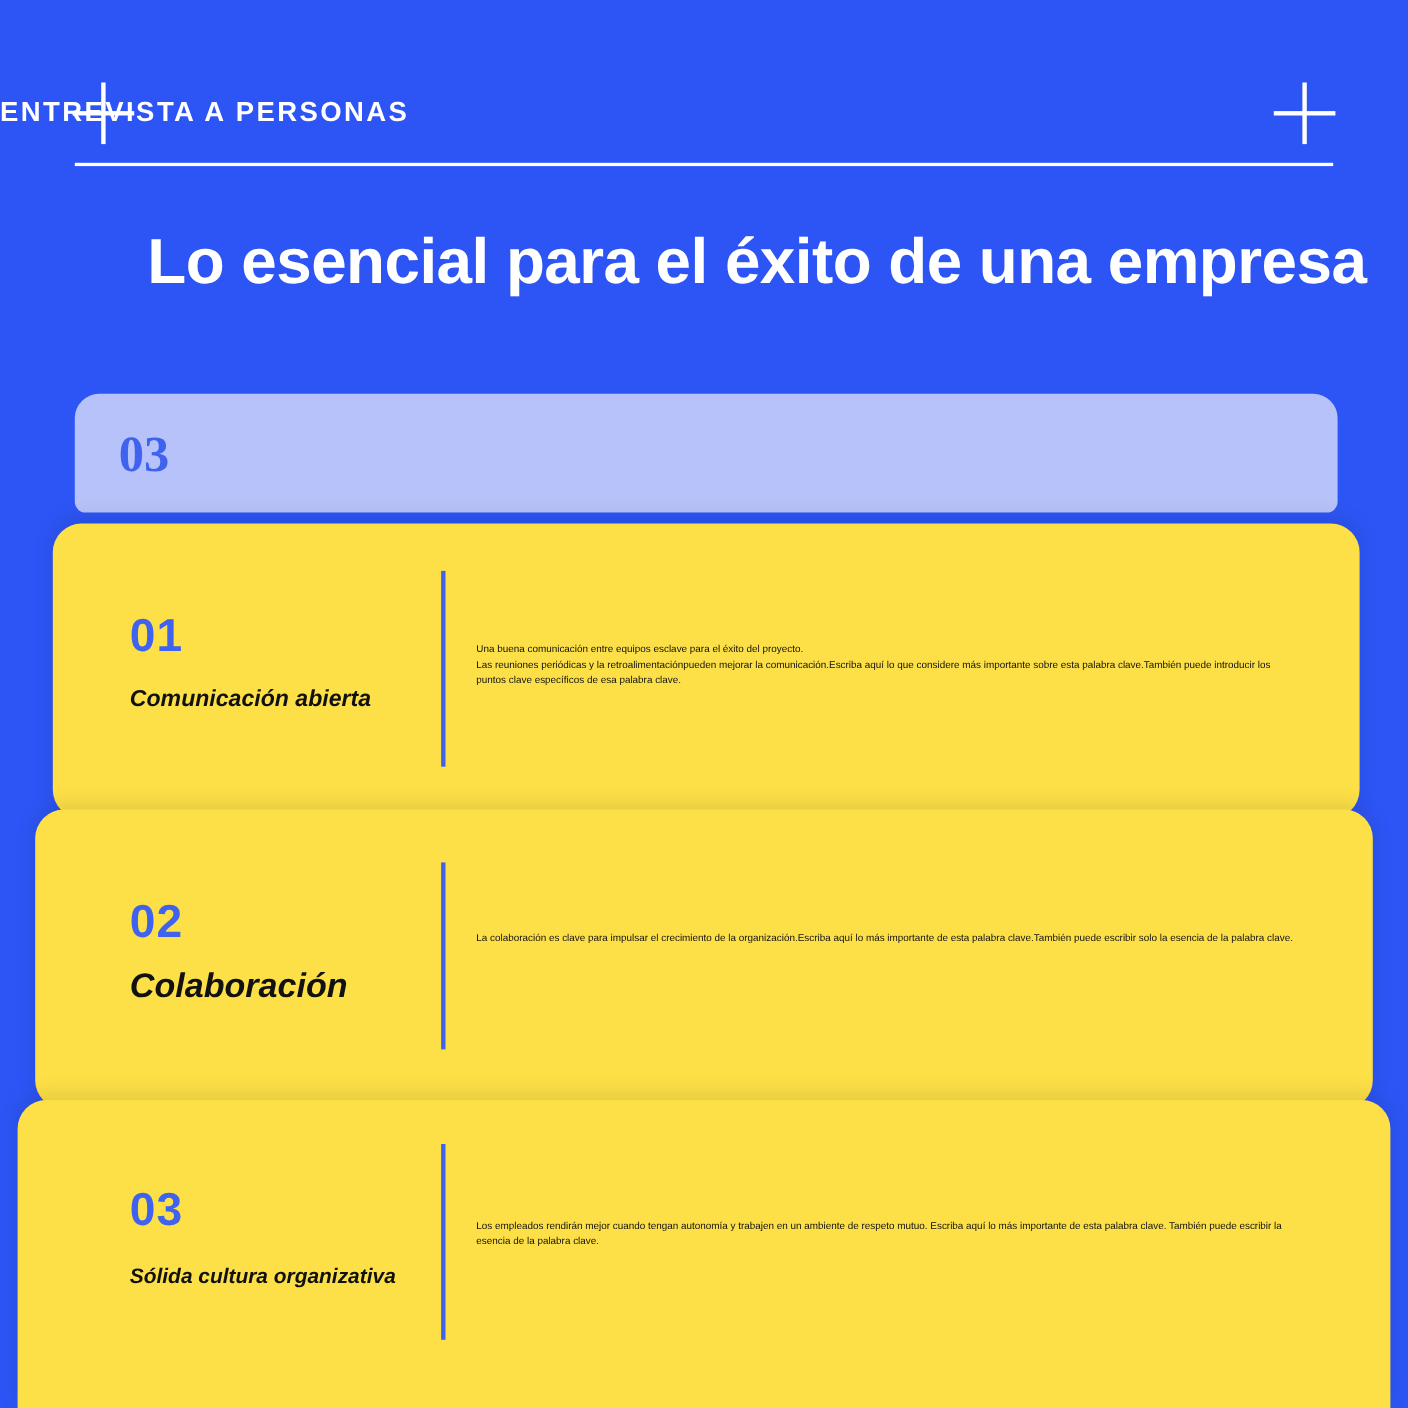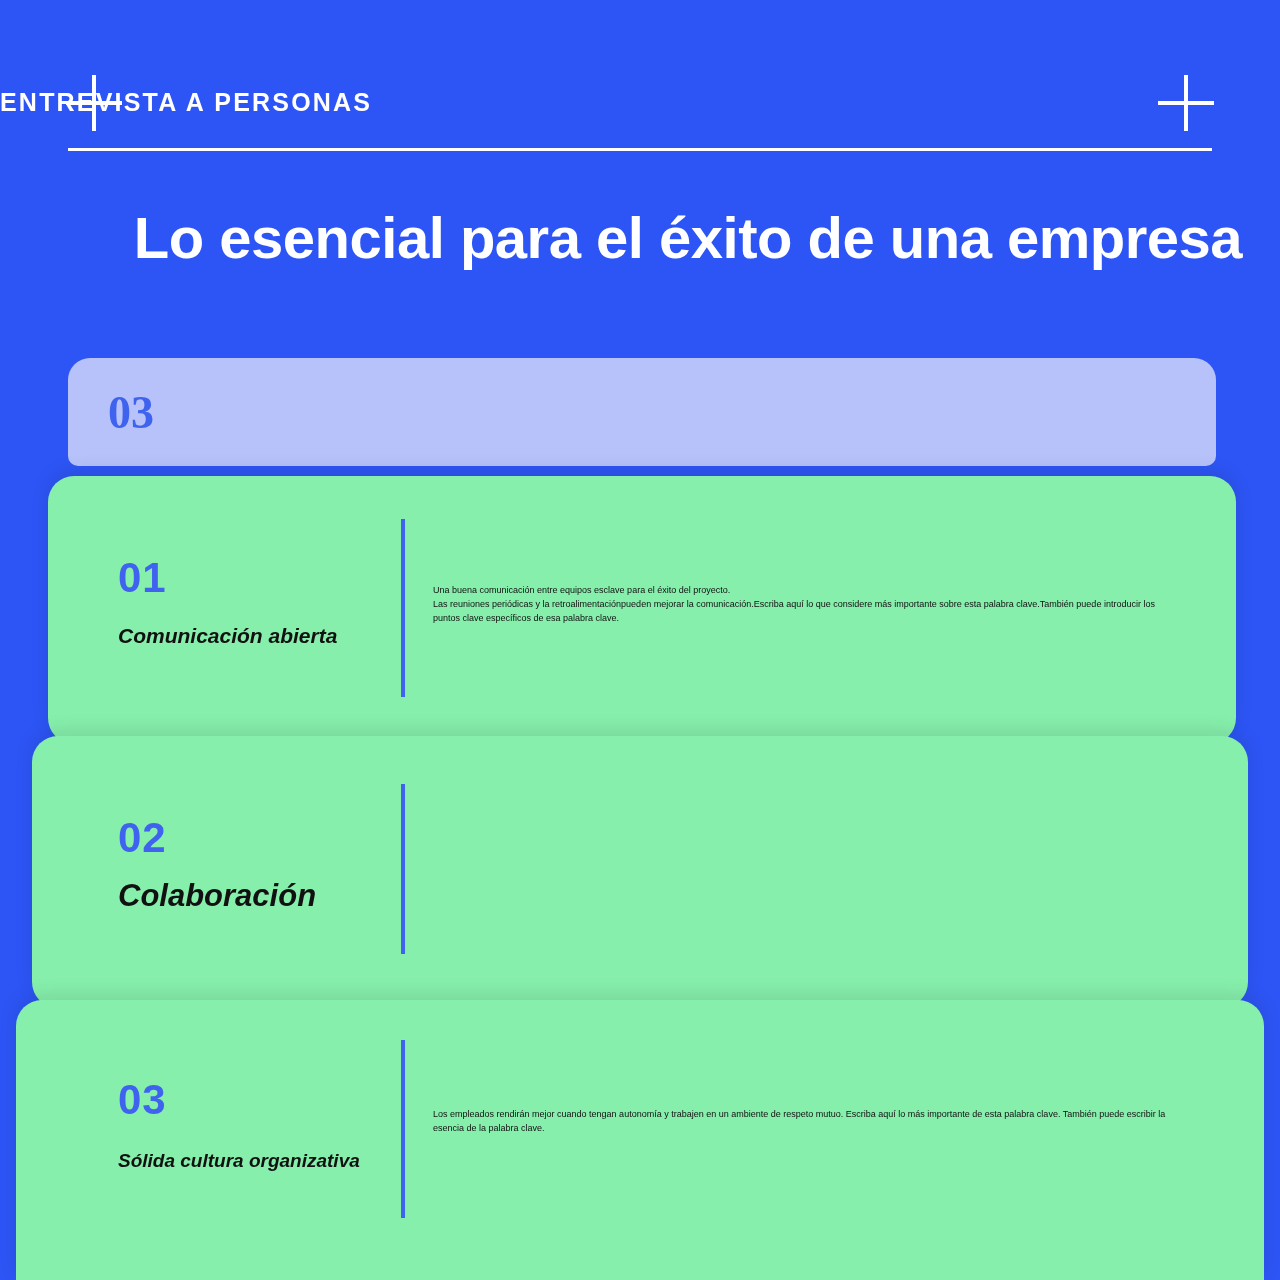--- a/index.html
+++ b/index.html
@@ -114,21 +114,21 @@
   .banner-number {
     color: #4063ef;
     font-family: "Liberation Serif", serif;
     font-size: 46px;
     font-weight: bold;
   }
 
   
   .card {
     position: absolute;
-    background: #86efac;
+    background: #fde047;
     box-shadow: 0 -6px 18px rgba(0,0,0,0.10);
   }
 
   .card-1 {
     left: 48px;
     top: 476px;
     width: 1188px;
     height: 268px;
     border-radius: 26px;
   }
@@ -226,20 +226,21 @@
     </div>
   </div>
 </div>
 
 <div class="card card-2">
   <div class="card-inner">
     <div class="card-num c2-num">02</div>
     <div class="card-label c2-label">Colaboración</div>
     <div class="divider c2-div"></div>
     <div class="card-body c2-body">
+      <div>La colaboración es clave para impulsar el crecimiento de la organización.Escriba aquí lo más importante de esta palabra clave.También puede escribir solo la esencia de la palabra clave.</div>
     </div>
   </div>
 </div>
 
 <div class="card card-3">
   <div class="card-inner">
     <div class="card-num c3-num">03</div>
     <div class="card-label c3-label">Sólida cultura organizativa</div>
     <div class="divider c3-div"></div>
     <div class="card-body c3-body">

